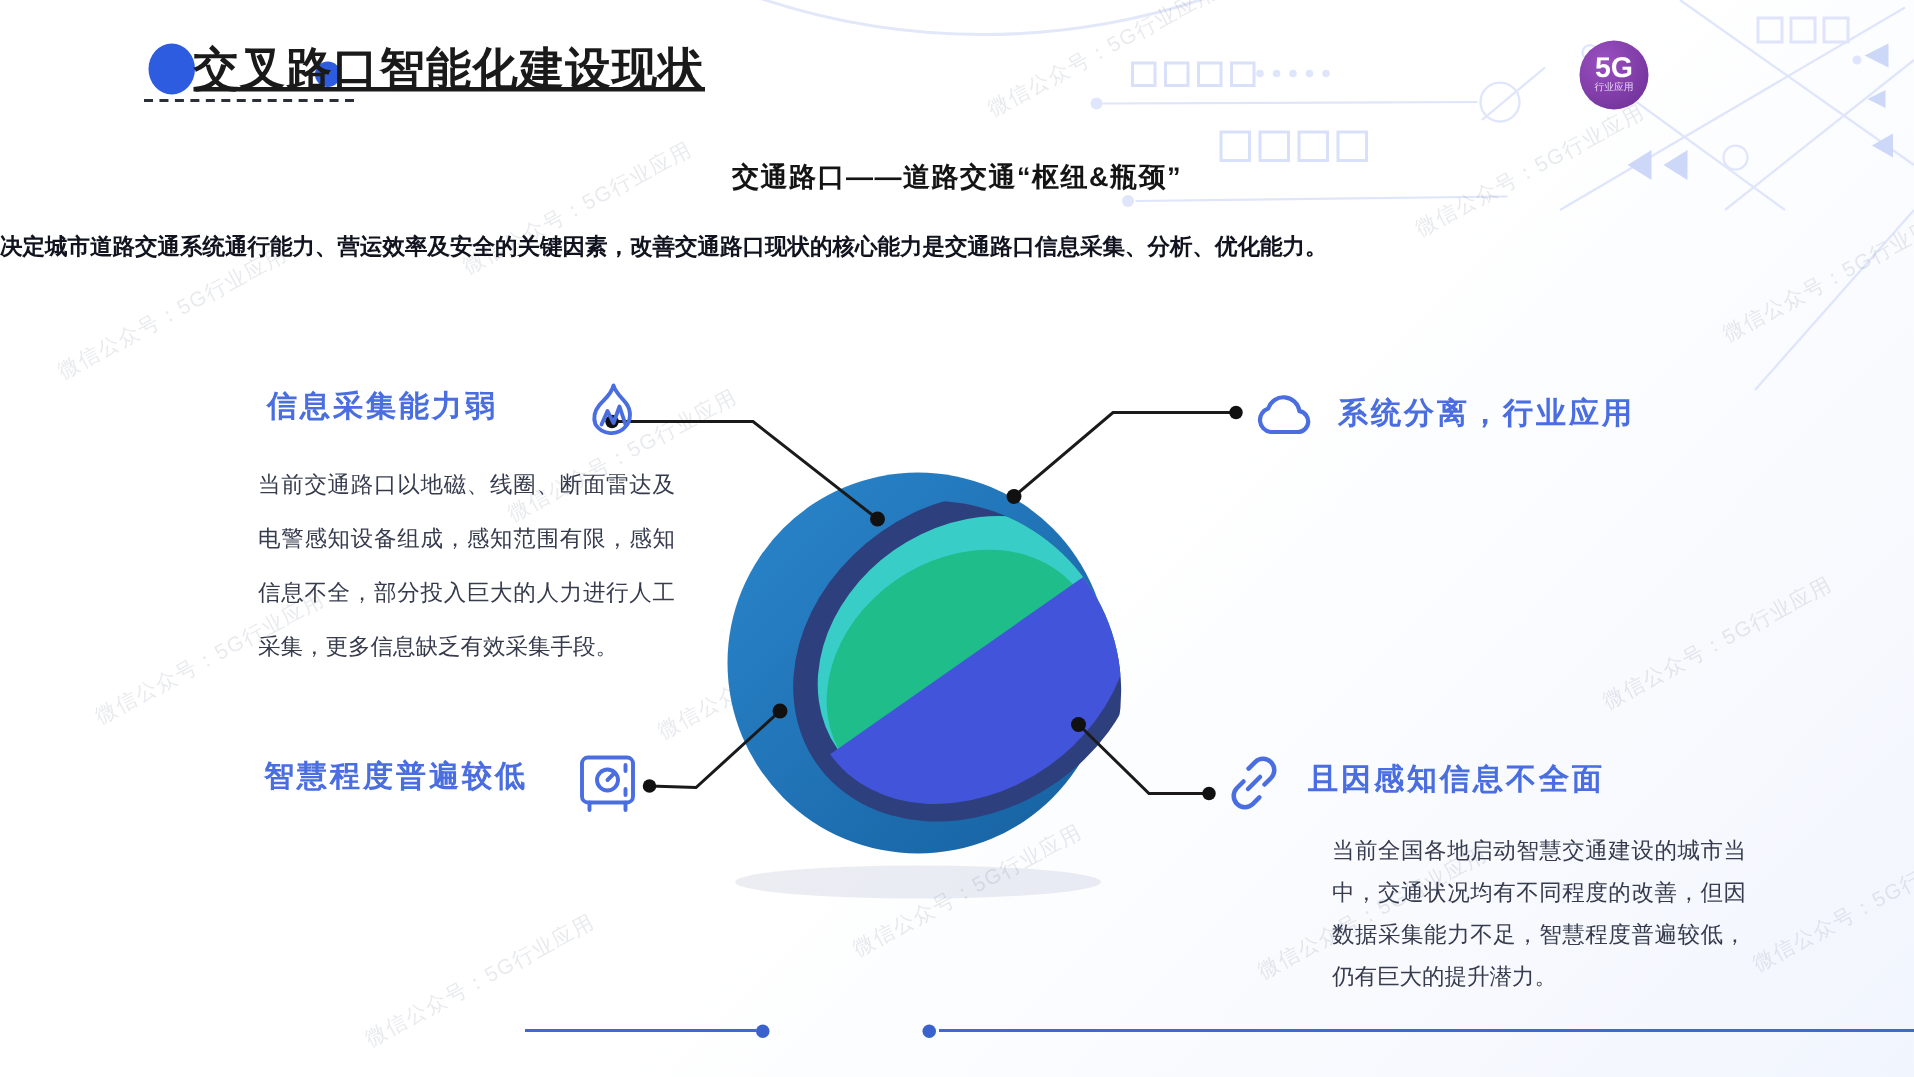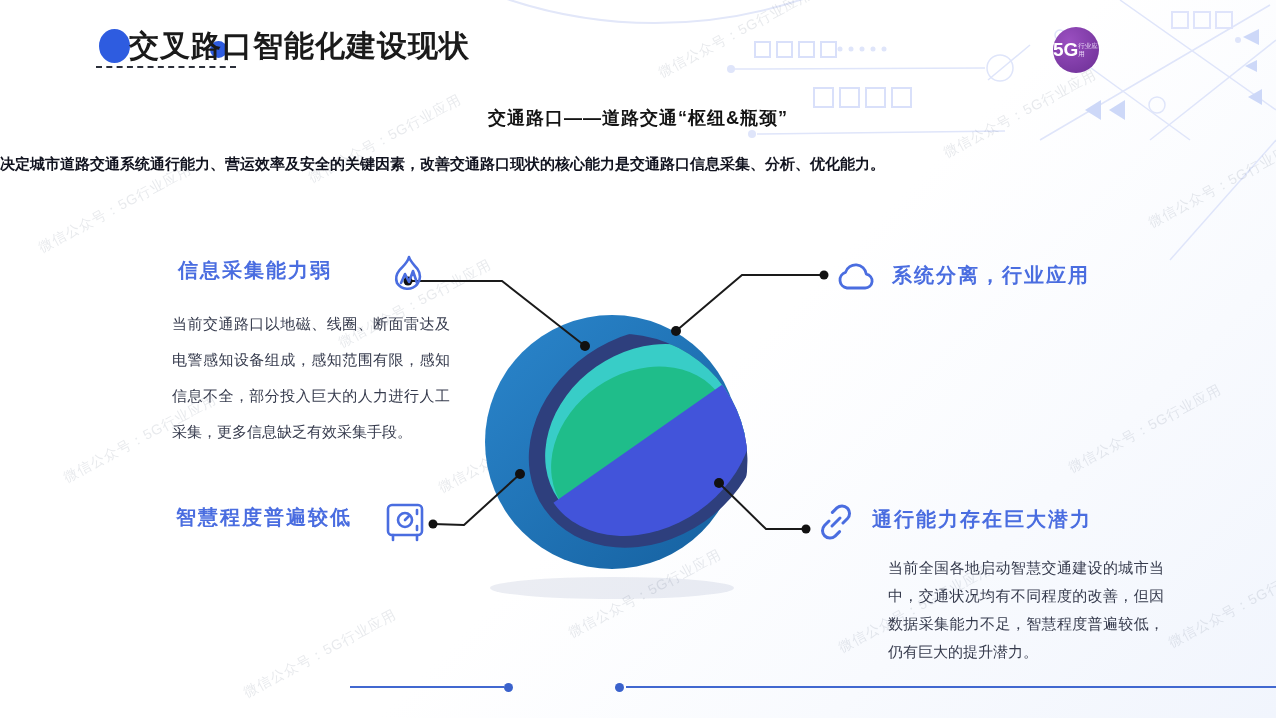--- a/index.html
+++ b/index.html
@@ -9,25 +9,25 @@
   .abs{position:absolute;}
 
   
   .wm{position:absolute;white-space:nowrap;font-size:14px;color:rgba(95,105,130,0.14);
       transform:rotate(-28deg);z-index:1;letter-spacing:1px;}
 
   
   .dot-big{left:99px;top:29px;width:31px;height:34px;border-radius:50%;background:#2e5ce0;z-index:3;}
   .dot-small{left:210px;top:41px;width:17px;height:17px;border-radius:50%;background:#2e5ce0;z-index:3;}
   .dot-dashes{left:96px;top:66px;width:140px;height:0;border-bottom:2px dashed #2b2f3a;z-index:3;}
-  .page-title{left:129px;top:26px;font-size:30px;font-weight:900;color:#1a1a1a;letter-spacing:1px;z-index:3;}
+  .page-title{left:129px;top:26px;font-size:30px;font-weight:900;color:#1a1a1a;letter-spacing:1px;z-index:3;text-decoration:underline;}
 
   .logo{left:1053px;top:27px;width:46px;height:46px;border-radius:50%;z-index:3;
         background:radial-gradient(circle at 35% 30%,#9a4fc0,#6b2e94);
-        display:flex;align-items:center;justify-content:center;color:#fff;}
+        display:flex;flex-direction:column;align-items:center;justify-content:center;color:#fff;}
   .logo .big{font-size:19px;font-weight:800;line-height:18px;}
   .logo .small{font-size:6.5px;color:#ead9f7;line-height:8px;}
   .account{left:1107px;top:38px;font-size:18px;font-weight:800;color:#7d55b0;letter-spacing:1px;z-index:3;}
 
   
   .hero-title{left:0;top:106px;width:100%;text-align:center;font-size:18px;font-weight:900;color:#141414;letter-spacing:1px;z-index:3;}
   .hero-sub{left:0;top:155px;width:100%;text-align:left;font-size:15px;font-weight:700;color:#11131f;z-index:3;}
 
   
   .q-title{font-size:20px;font-weight:800;color:#4a6de0;letter-spacing:2px;z-index:3;}
@@ -180,21 +180,21 @@
     </svg>
   </span>
 
   <span class="abs icon" style="left:814px;top:500px">
     <svg width="44" height="44" viewBox="0 0 44 44" fill="none" stroke="#4a6de0" stroke-width="3" stroke-linecap="round" stroke-linejoin="round">
       <path d="M18 26 26 18"></path>
       <path d="M15 21l-4.5 4.5a7.5 7.5 0 0 0 10.6 10.6L25.6 31.6"></path>
       <path d="M29 23l4.5-4.5A7.5 7.5 0 0 0 22.9 7.9L18.4 12.4"></path>
     </svg>
   </span>
-  <div class="abs q-title" style="left:872px;top:506px">通行能力存在巨大潜力</div>
+  <div class="abs q-title" style="left:872px;top:506px">且因感知信息不全面</div>
   <div class="abs q-body" style="left:888px;top:554px;width:276px;line-height:28px">当前全国各地启动智慧交通建设的城市当中，交通状况均有不同程度的改善，但因数据采集能力不足，智慧程度普遍较低，仍有巨大的提升潜力。</div>
 
   <div class="abs footer-line" style="left:350px;top:686px;width:154px"></div>
   <div class="abs footer-dot" style="left:504px;top:683px"></div>
   <div class="abs footer-dot" style="left:615px;top:683px"></div>
   <div class="abs footer-line" style="left:626px;top:686px;width:650px"></div>
 
 <span class="wm" style="left: 30px; top: 200px;">微信公众号：5G行业应用</span>
     <span class="wm" style="left: 300px; top: 130px;">微信公众号：5G行业应用</span>
     <span class="wm" style="left: 650px; top: 25px;">微信公众号：5G行业应用</span>

